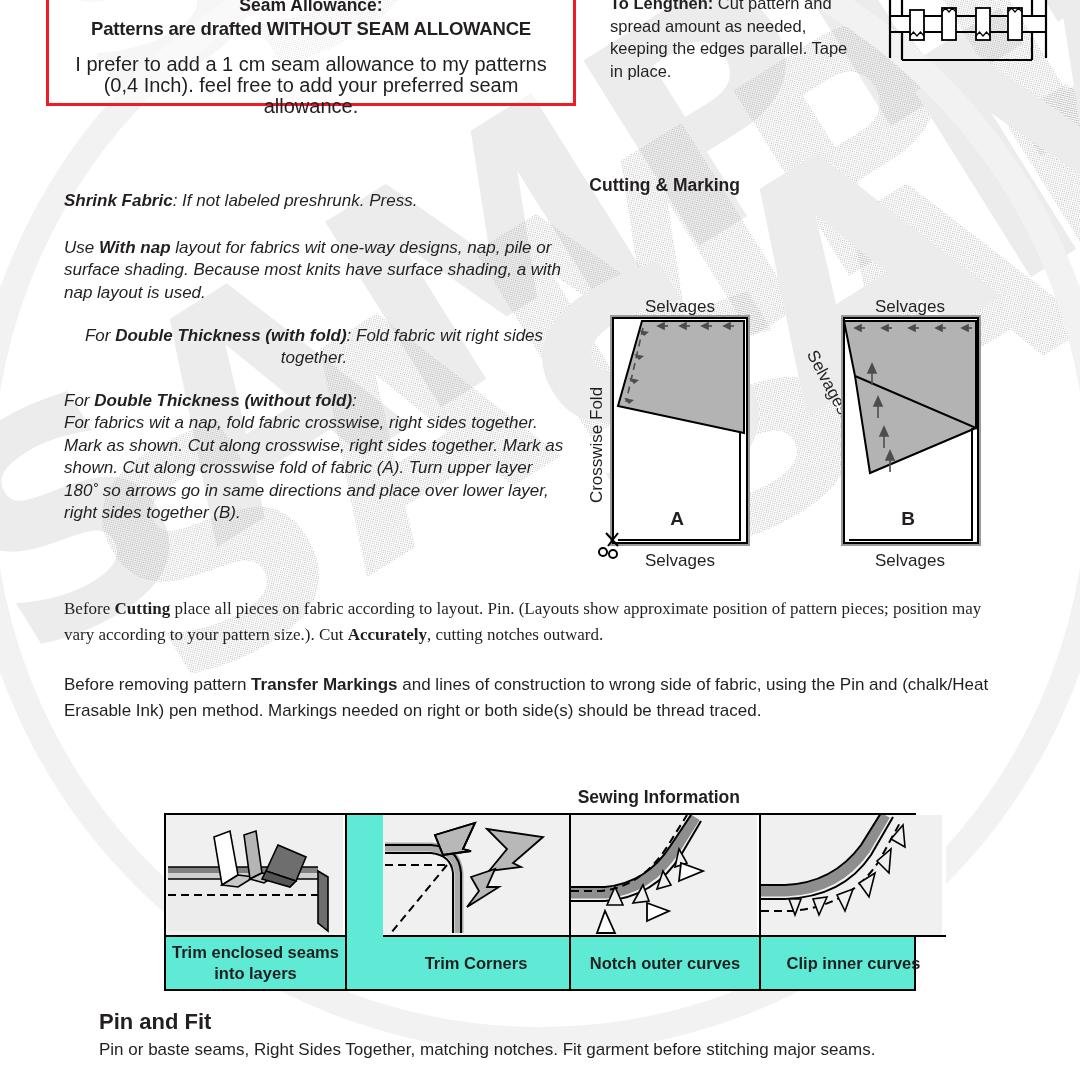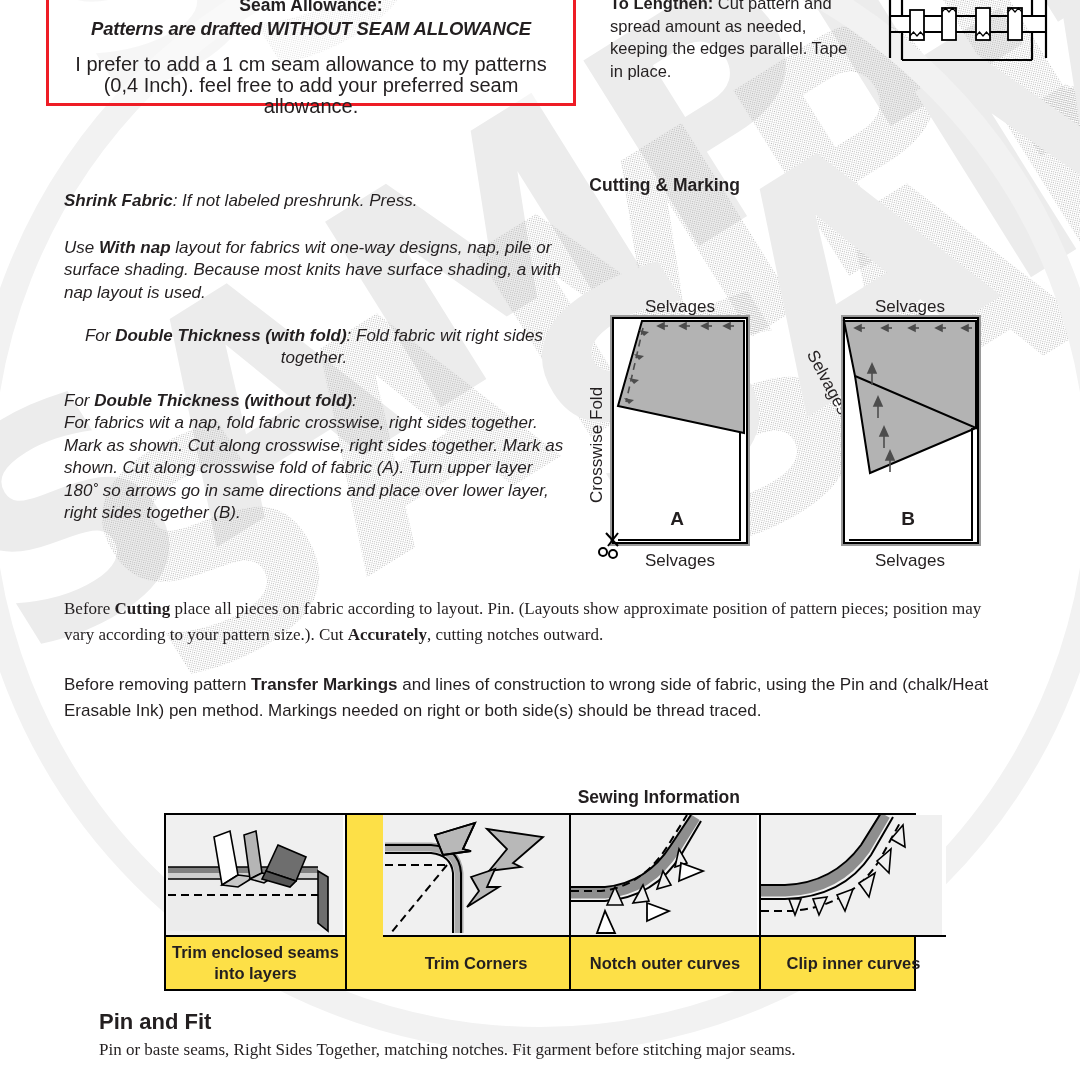--- a/index.html
+++ b/index.html
@@ -51,21 +51,21 @@
     left:46px; top:-58px; width:530px; height:164px;
     border:3px solid #ee1c25;
     background:rgba(255,255,255,0.55);
     padding:6px 10px 8px 10px;
   }
   #seam-box .sb-title {
     text-align:center; font-weight:bold; font-size:17.5px;
     margin-top:44px;
   }
   #seam-box .sb-caps {
-    text-align:center; font-weight:bold; font-style:italic;
+    text-align:center; font-weight:bold; 
     font-size:18.5px; letter-spacing:-0.2px; margin-top:2px;
   }
   #seam-box .sb-body {
     font-size:20px; line-height:21px; margin-top:14px; text-align:center;
   }
   #seam-box .sb-body .l1 { display:block; }
   #seam-box .sb-body .l2 { display:block; }
 
   
   #lengthen { left:610px; top:-8px; width:250px; }
@@ -90,29 +90,29 @@
   .body-col b { font-weight:bold; }
 
   
   .wide-p { font-size:17px; line-height:26px; width:950px; left:64px; }
   #before-cut { top:596px;font-family:Liberation Serif, serif; }
   #transfer   { top:672px; }
 
   
   #pinfit { left:99px; top:1009px; width:900px; }
   #pinfit .pf-head { font-weight:bold; font-size:22px; }
-  #pinfit .pf-body { font-size:17px; line-height:24px; margin-top:3px;font-family:Liberation Serif, serif; }
+  #pinfit .pf-body { font-size:17px; line-height:24px; margin-top:3px; }
 
   
   #layouts { left:580px; top:290px; width:420px; height:290px; }
 
   
   #sew-table {
     left:164px; top:813px; width:752px; height:178px;
-    border:2px solid #000; background:#fde047;
+    border:2px solid #000; background:#5eead4;
     display:flex;
   }
   .sew-cell {
     flex:0 0 auto; border-right:2px solid #000;
     display:flex; flex-direction:column;
   }
   .sew-cell:last-child { border-right:none; }
   .sew-cell .fig {
     height:122px; border-bottom:2px solid #000;
     position:relative; overflow:hidden; background:#fff;

